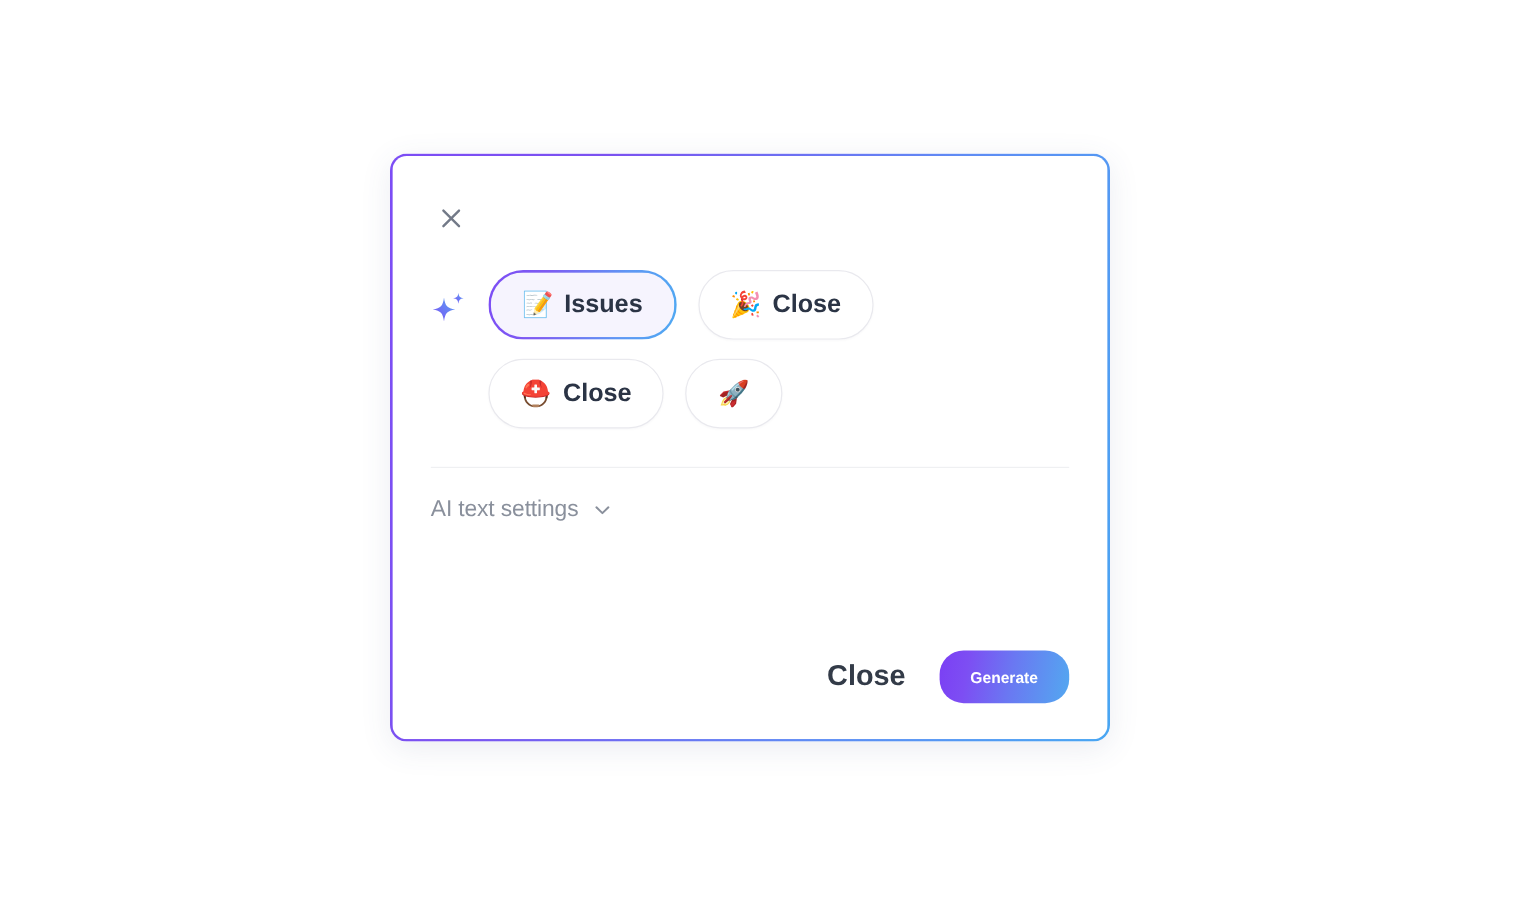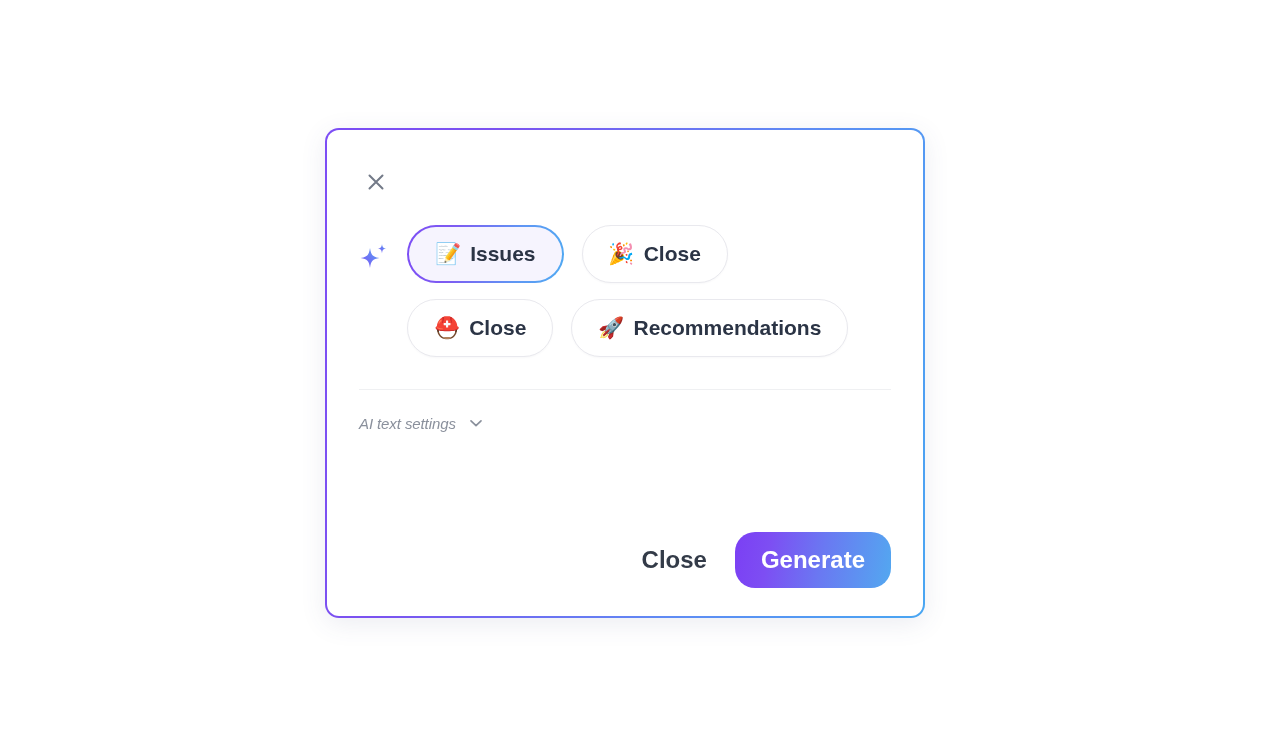--- a/index.html
+++ b/index.html
@@ -136,24 +136,23 @@
     background: #eff0f2;
   }
   .settings-row {
     margin-top: 24px;
     display: inline-flex;
     align-items: center;
     gap: 11px;
     cursor: pointer;
   }
   .settings-label {
-    font-size: 15px;
+    font-size: 19px;
     color: #8a909c;
     letter-spacing: -0.1px;
-    font-style: italic;
   }
   .chev svg { display:block; }
 
   
   .footer {
     position: absolute;
     right: 32px;
     bottom: 28px;
     display: flex;
     align-items: center;
@@ -163,26 +162,26 @@
     font-size: 24px;
     font-weight: bold;
     color: #333b48;
     background: none;
     border: none;
     padding: 10px 6px;
     cursor: pointer;
     font-family: "Liberation Sans", sans-serif;
   }
   .generate-btn {
-    font-size: 24px;
+    font-size: 13px;
     font-weight: bold;
     color: #ffffff;
     border: none;
     border-radius: 20px;
-    height: 56px;
+    height: 44px;
     padding: 0 26px;
     cursor: pointer;
     background: linear-gradient(100deg, #7b3ff4 0%, #7d4ef3 22%, #6a78f2 55%, #53a8f0 100%);
     font-family: "Liberation Sans", sans-serif;
   }
 </style>
 </head>
 <body>
 
 <div id="dialog">
@@ -222,21 +221,20 @@
         <div class="chip">
           <span class="chip-emoji">🎉</span>
           <span>Close</span>
         </div>
         <div class="chip">
           <span class="chip-emoji">⛑️</span>
           <span>Close</span>
         </div>
         <div class="chip">
           <span class="chip-emoji">🚀</span>
-          <span>Recommendations</span>
         </div>
       </div>
     </div>
 
     
     <div class="divider"></div>
 
     
     <div class="settings-row">
       <span class="settings-label">AI text settings</span>

